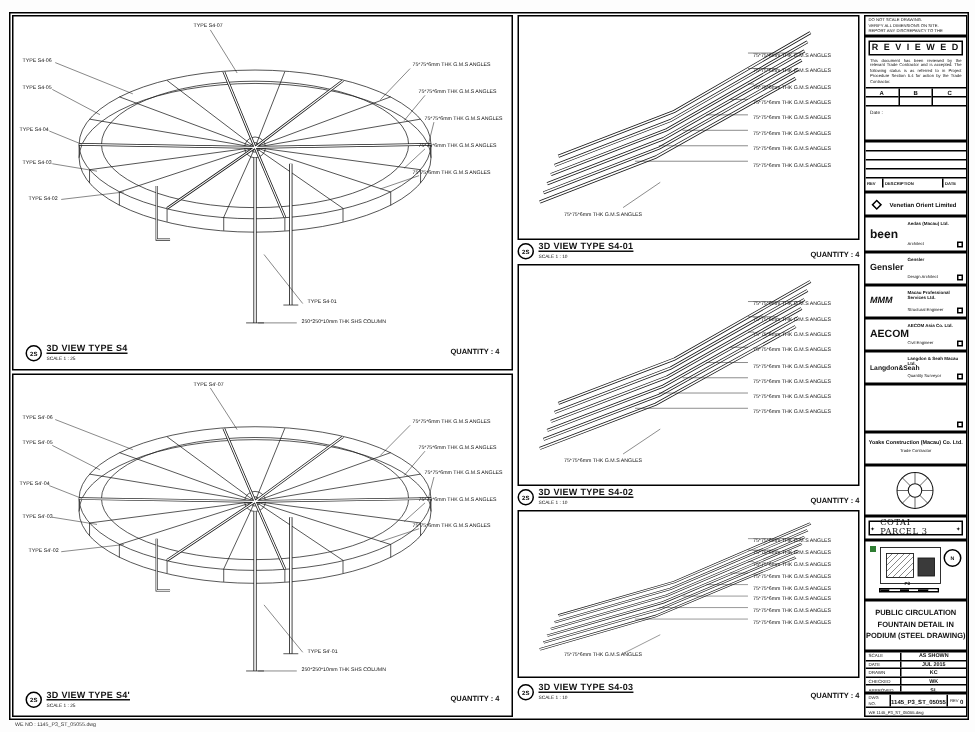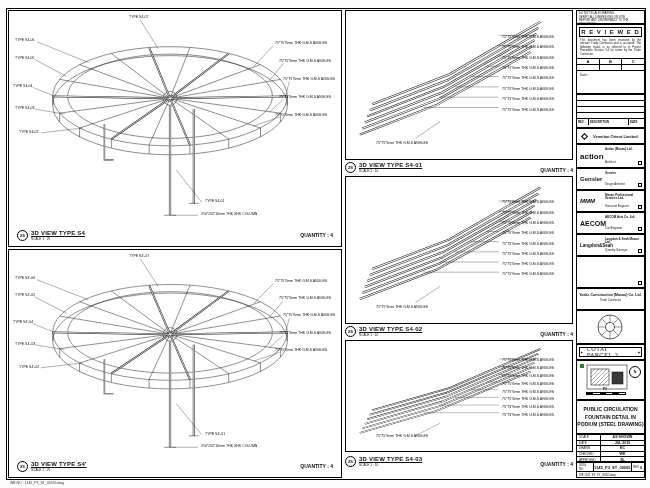--- a/index.html
+++ b/index.html
@@ -255,21 +255,21 @@
     <span style="width:15px">DATE</span>
   </div>
 </div>
 
 <div class="tb" style="top:128px;height:16px">
   <i class="diamond"></i>
   <span class="client-name">Venetian Orient Limited</span>
 </div>
 
 <div class="tb" style="top:144px;height:24px">
-  <span class="logo" style="font-size:8px">action</span>
+  <span class="logo" style="font-size:8px">been</span>
   <span class="cfirm">Aedas (Macau) Ltd.</span>
   <span class="crole">Architect</span>
   <i class="chk"></i>
 </div>
 
 <div class="tb" style="top:168px;height:22px">
   <span class="logo" style="font-size:6px">Gensler</span>
   <span class="cfirm">Gensler</span>
   <span class="crole">Design Architect</span>
   <i class="chk"></i>

